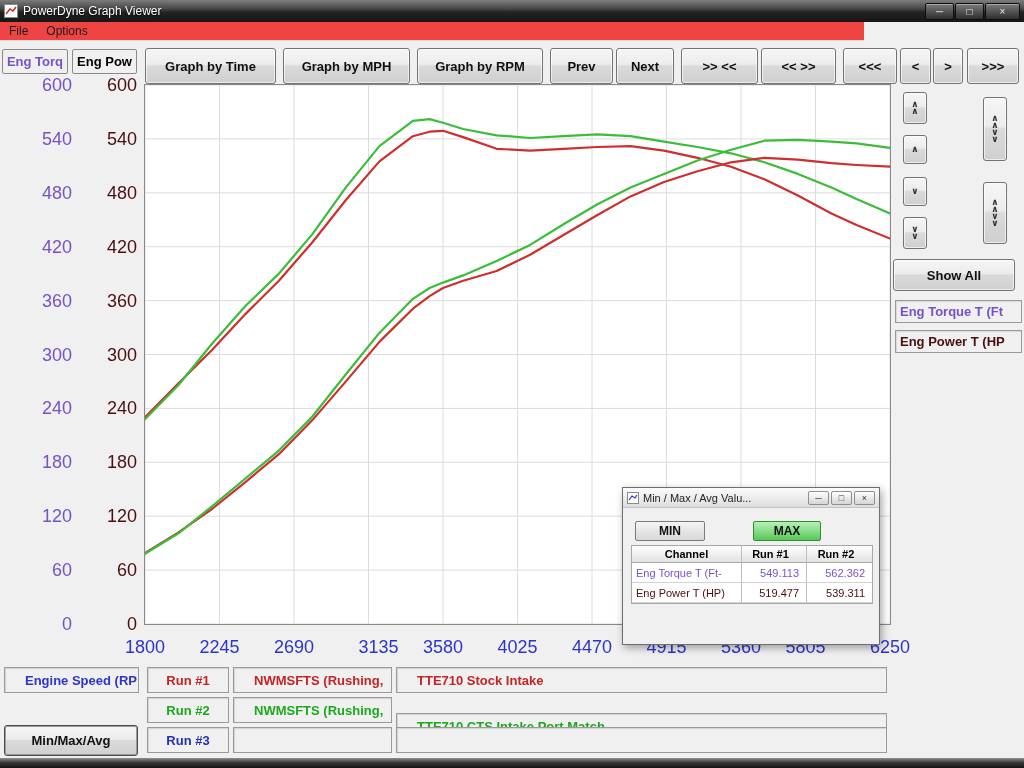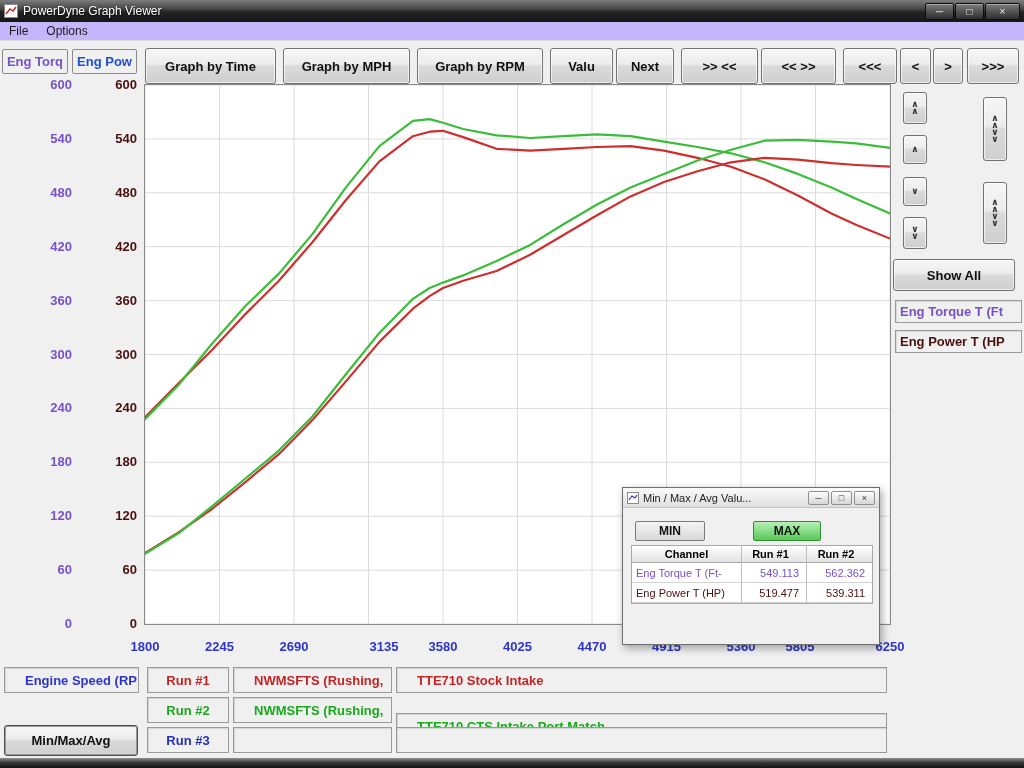--- a/index.html
+++ b/index.html
@@ -12,40 +12,40 @@
     background:linear-gradient(180deg,#7c7c7c 0%,#474747 40%,#232323 55%,#161616 100%);
     display:flex;align-items:center;padding:0 4px;color:#fff;font-size:12px}
   #title-text{margin-left:5px;flex:1;text-shadow:0 1px 2px #000}
   #caption-buttons{display:flex}
   .cap-btn{width:29px;height:17px;margin-left:1px;display:flex;align-items:center;justify-content:center;
     font-size:10px;color:#eee;background:linear-gradient(180deg,#7b7b7b,#2e2e2e);
     border:1px solid #0d0d0d;border-radius:2px;box-shadow:inset 0 1px 0 rgba(255,255,255,.35)}
   .cap-close{width:35px}
 
   
-  #menubar{position:absolute;left:0;top:22px;width:1024px;height:19px;background:#c4b5fd;
+  #menubar{position:absolute;left:0;top:22px;width:864px;height:19px;background:#ef4444;
     border-bottom:1px solid #dadada;display:flex;align-items:center;font-size:12px;color:#1c1c1c}
   .menu-item{padding:0 9px;height:100%;display:flex;align-items:center}
 
   
   .btn{position:absolute;display:flex;align-items:center;justify-content:center;
     font-size:13px;font-weight:bold;color:#101010;
     background:linear-gradient(180deg,#f6f6f6 0%,#ececec 45%,#dadada 50%,#cfcfcf 100%);
     border:1px solid #737373;border-radius:3px;box-shadow:inset 0 0 0 1px rgba(255,255,255,.65);
     white-space:nowrap;overflow:hidden}
   .axis-tab{background:#f0f0f0;border:1px solid #8a8a8a;border-radius:2px;box-shadow:none}
 
   .chev-btn{flex-direction:column;line-height:7px}
   .chev{font-family:"DejaVu Sans",sans-serif;font-size:9px;line-height:7px;font-weight:bold;color:#333}
 
   
   #plot{position:absolute;left:144px;top:84px;width:747px;height:541px;background:#fff;border:1px solid #8a8a8a}
   #chart-svg{display:block}
 
-  .tick{position:absolute;font-size:13px;font-weight:bold;height:16px;line-height:16px;white-space:nowrap}
+  .tick{position:absolute;font-size:18px;font-weight:normal;height:16px;line-height:16px;white-space:nowrap}
 
   
   .legend-box{position:absolute;background:#f0f0f0;border:1px solid #9a9a9a;
     font-size:13px;font-weight:bold;display:flex;align-items:center;padding-left:4px;
     white-space:nowrap;overflow:hidden;box-shadow:inset 1px 1px 1px rgba(0,0,0,.1)}
 
   
   .field{position:absolute;background:#f0f0f0;border:1px solid #9a9a9a;
     font-size:13px;font-weight:bold;display:flex;align-items:center;
     white-space:nowrap;overflow:hidden;box-shadow:inset 1px 1px 1px rgba(0,0,0,.12)}
@@ -102,26 +102,26 @@
         </div>
     </div>
   </div>
 
   <div id="menubar">
     <div class="menu-item">File</div>
     <div class="menu-item">Options</div>
   </div>
 
   <div class="btn axis-tab" style="left: 2px; top: 49px; width: 66px; height: 25px; color: rgb(118, 82, 200);">Eng Torq</div>
-  <div class="btn axis-tab" style="left: 72px; top: 49px; width: 65px; height: 25px; color: #1d4ed8;">Eng Pow</div>
+  <div class="btn axis-tab" style="left: 72px; top: 49px; width: 65px; height: 25px; color: #000000;">Eng Pow</div>
 
   <div class="btn" style="left:145px;top:48px;width:131px;height:36px">Graph by Time</div>
   <div class="btn" style="left:283px;top:48px;width:127px;height:36px">Graph by MPH</div>
   <div class="btn" style="left:417px;top:48px;width:126px;height:36px">Graph by RPM</div>
-  <div class="btn" style="left:550px;top:48px;width:63px;height:36px">Valu</div>
+  <div class="btn" style="left:550px;top:48px;width:63px;height:36px">Prev</div>
   <div class="btn" style="left:616px;top:48px;width:58px;height:36px">Next</div>
   <div class="btn" style="left:681px;top:48px;width:77px;height:36px">&gt;&gt; &lt;&lt;</div>
   <div class="btn" style="left:761px;top:48px;width:75px;height:36px">&lt;&lt; &gt;&gt;</div>
   <div class="btn" style="left:843px;top:48px;width:54px;height:36px">&lt;&lt;&lt;</div>
   <div class="btn" style="left:900px;top:48px;width:31px;height:36px">&lt;</div>
   <div class="btn" style="left:933px;top:48px;width:30px;height:36px">&gt;</div>
   <div class="btn" style="left:967px;top:48px;width:52px;height:36px">&gt;&gt;&gt;</div>
 
   <div id="plot">
     <svg id="chart-svg" width="745" height="539" viewBox="0 0 745 539">

